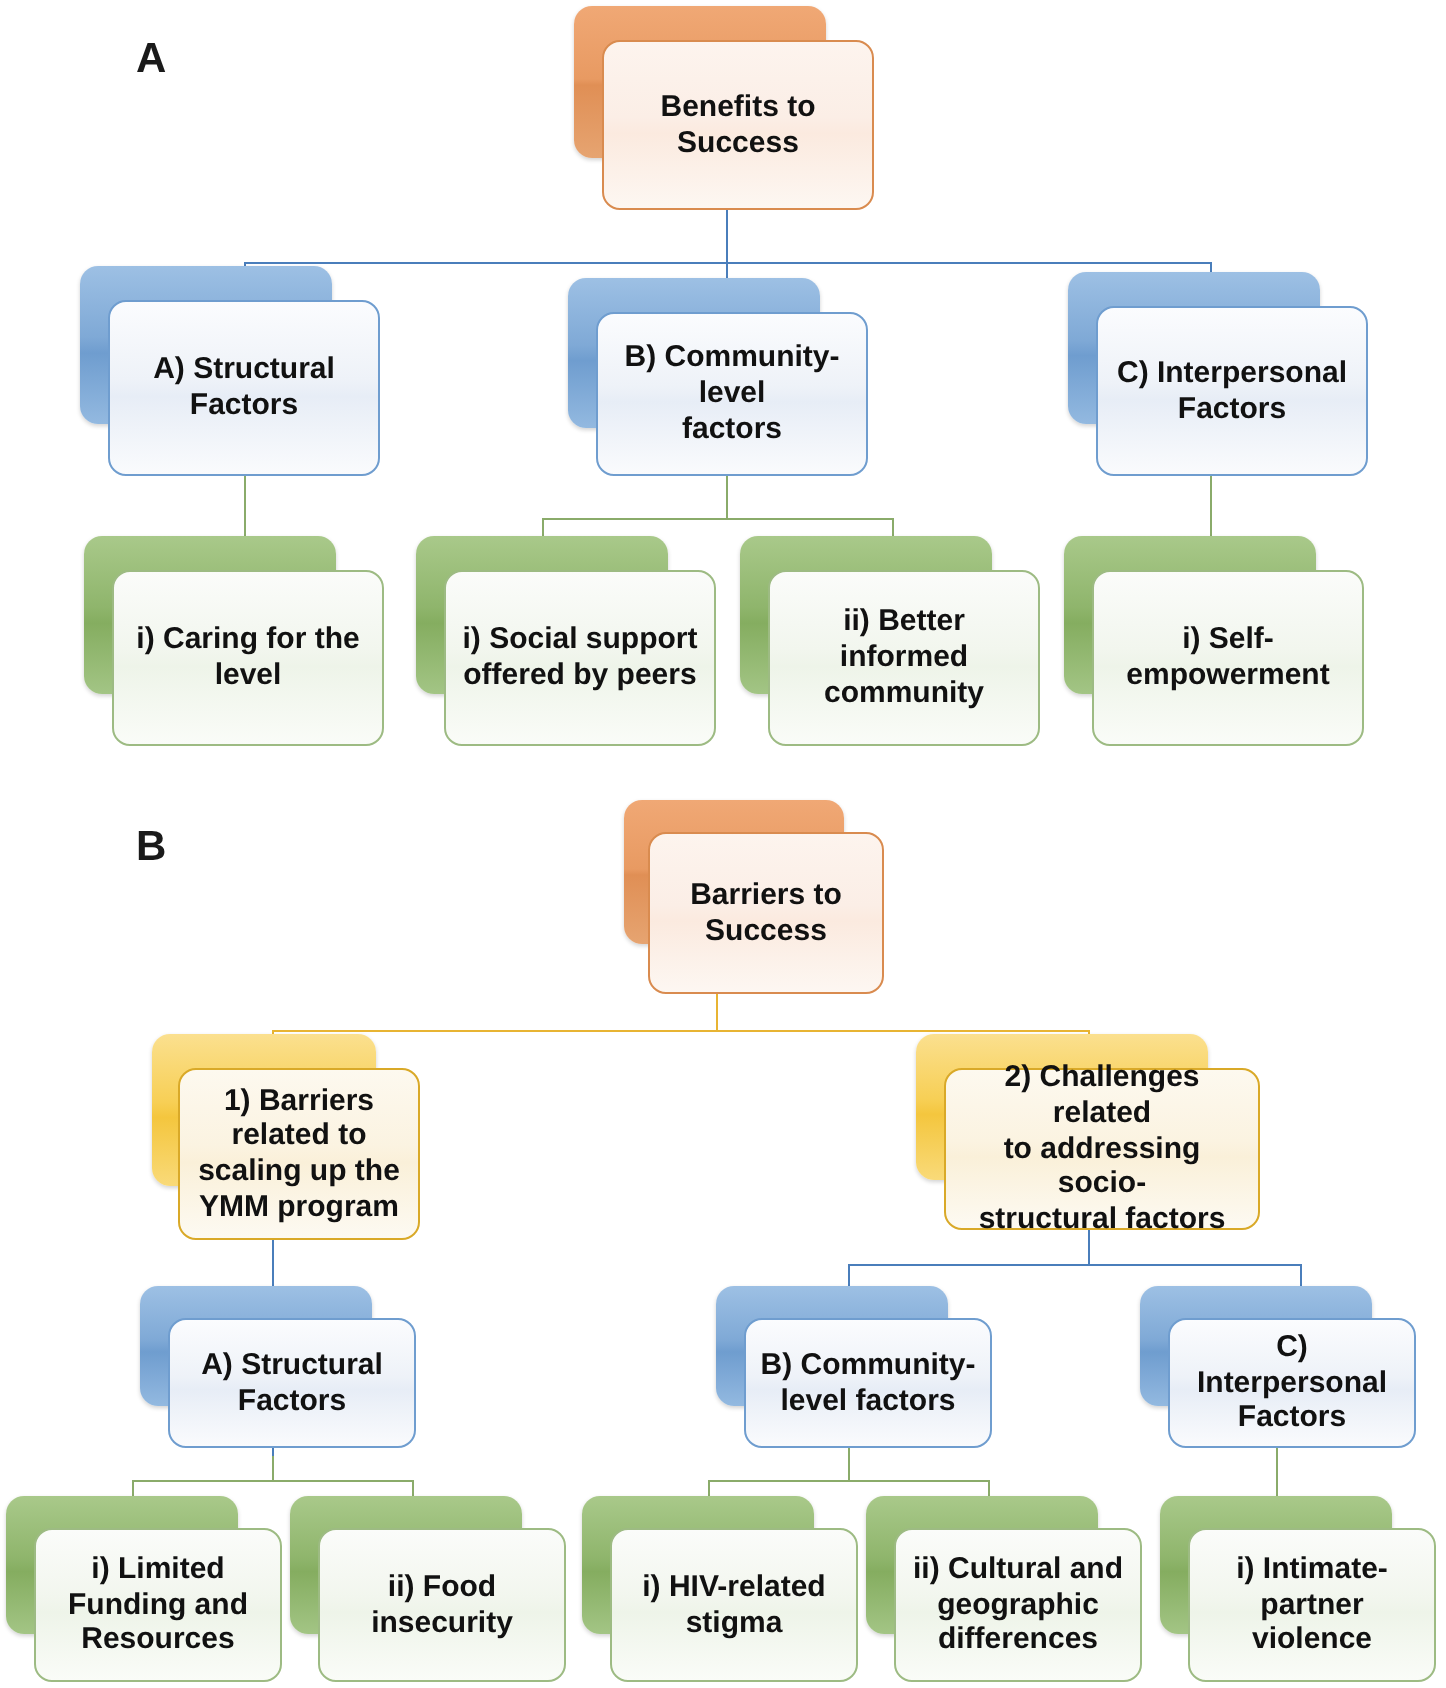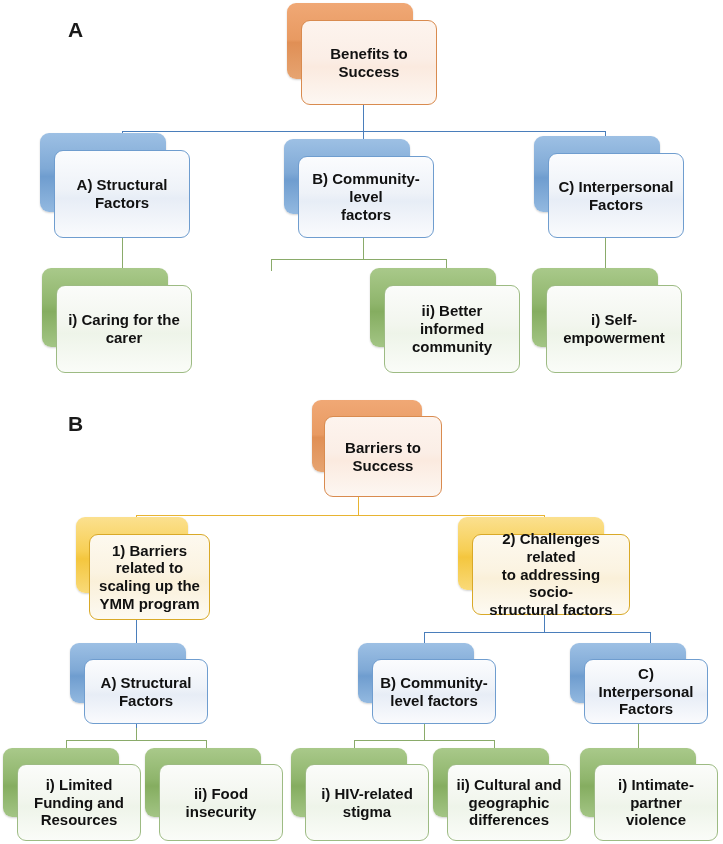--- a/index.html
+++ b/index.html
@@ -142,24 +142,31 @@
     <div class="plate" style="width:126px;height:76px;"></div>
     <div class="face" style="left:14px;top:17px;width:136px;height:85px;">
       <span class="label">C) Interpersonal
 Factors</span>
     </div>
   </div>
 
   <div class="node t-green" style="left:42px;top:268px;width:150px;height:105px;">
     <div class="plate" style="width:126px;height:79px;"></div>
     <div class="face" style="left:14px;top:17px;width:136px;height:88px;">
-      <span class="label">i) Caring for the carer</span>
-    </div>
-  </div>
-
+      <span class="label">i) Caring for the level</span>
+    </div>
+  </div>
+
+  <div class="node t-green" style="left:208px;top:268px;width:150px;height:105px;">
+    <div class="plate" style="width:126px;height:79px;"></div>
+    <div class="face" style="left:14px;top:17px;width:136px;height:88px;">
+      <span class="label">i) Social support
+offered by peers</span>
+    </div>
+  </div>
 
   <div class="node t-green" style="left:532px;top:268px;width:150px;height:105px;">
     <div class="plate" style="width:126px;height:79px;"></div>
     <div class="face" style="left:14px;top:17px;width:136px;height:88px;">
       <span class="label">i) Self-empowerment</span>
     </div>
   </div>
 
   <div class="node t-green" style="left:370px;top:268px;width:150px;height:105px;">
     <div class="plate" style="width:126px;height:79px;"></div>

